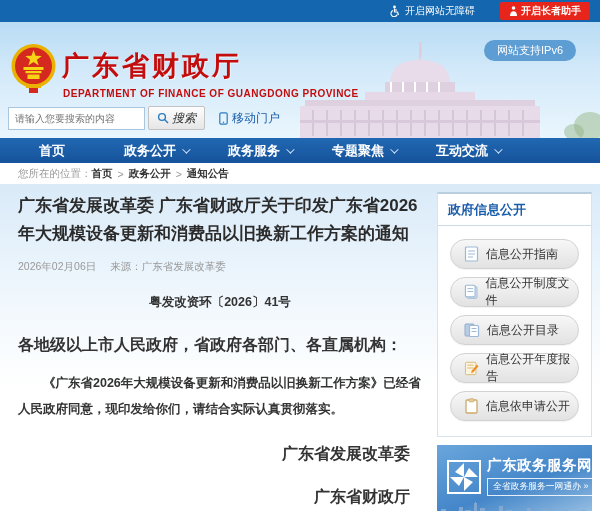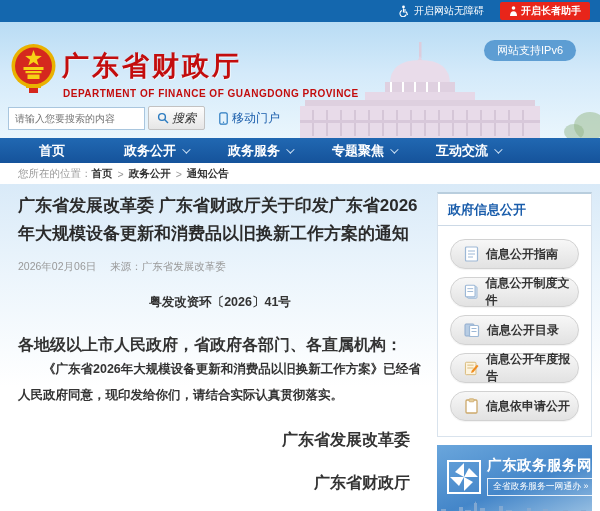--- a/index.html
+++ b/index.html
@@ -5,21 +5,21 @@
   * { margin:0; padding:0; box-sizing:border-box; }
   html,body { width:600px; height:511px; overflow:hidden; }
   body { font-family:"Liberation Sans","DejaVu Sans",sans-serif; background:#fff; }
   #page { position:relative; width:600px; height:511px; overflow:hidden; background:#fff; }
 
   
   .topbar { position:absolute; left:0; top:0; width:600px; height:22px; background:#1467ae;
     display:flex; justify-content:flex-end; align-items:center; padding-right:10px; }
   .topbar-access { display:flex; align-items:center; gap:4px; color:#fff; font-size:10px; cursor:pointer; }
   .elder-btn { display:flex; align-items:center; gap:3px; background:#e8251a; color:#fff;
-    font-size:10px; font-weight:bold; padding:2px 9px; border-radius:2px; margin-left:16px; cursor:pointer; }
+    font-size:10px; font-weight:bold; padding:2px 9px; border-radius:2px; margin-left:25px; cursor:pointer; }
 
   
   .masthead { position:absolute; left:0; top:22px; width:600px; height:116px;
     background:linear-gradient(180deg,#b9dcf4 0%,#d4eafa 45%,#eaf6fd 100%); overflow:hidden; }
   .building { position:absolute; right:55px; bottom:0; }
   .trees { position:absolute; right:0; bottom:0; }
   .emblem { position:absolute; left:10px; top:20px; }
   .site-name { position:absolute; left:62px; top:26px; color:#c30d0d; font-size:27px; font-weight:bold;
     letter-spacing:3px; text-shadow:1px 1px 0 rgba(255,255,255,.6); }
   .site-name-en { position:absolute; left:63px; top:66px; color:#c30d0d; font-size:10px; letter-spacing:.5px; font-weight:bold; }
@@ -51,29 +51,29 @@
 
   
   .main { position:absolute; left:0; top:184px; width:600px; height:327px;
     background:linear-gradient(180deg,#d9eaf8 0%,#ecf5fc 28%,#ffffff 62%); }
 
   .article { position:absolute; left:18px; top:8px; width:404px; color:#333; }
   .article-title { font-size:17px; font-weight:bold; line-height:28px; color:#2b2b2b; }
   .article-meta { margin-top:12px; font-size:10.5px; color:#999; display:flex; gap:14px; }
   .doc-number { margin-top:20px; text-align:center; font-size:12.5px; font-weight:bold; }
   .salutation { margin-top:24px; font-size:16px; font-weight:700; }
-  .body-para { font-size:12.5px; font-weight:600; line-height:26px; text-indent:2em; }
+  .body-para { margin-top:14px; font-size:12.5px; font-weight:600; line-height:26px; text-indent:2em; }
   .sig { margin-top:22px; text-align:right; padding-right:12px; font-size:16px; font-weight:600; }
 
   
   .sidebar { position:absolute; left:437px; top:8px; width:155px; }
   .info-panel { background:#fff; border:1px solid #d9e3ed; border-top:2px solid #b9cede; }
   .info-panel-title { padding:7px 10px 6px; color:#1a5dab; font-size:13px; font-weight:bold;
     border-bottom:1px solid #ccd9e6; }
-  .btn-col { padding:13px 0 15px; display:flex; flex-direction:column; align-items:center; gap:8px;font-weight:bold; }
+  .btn-col { padding:13px 0 15px; display:flex; flex-direction:column; align-items:center; gap:8px; }
   .side-btn { width:129px; height:30px; border-radius:15px; border:1px solid #d2d2d2;
     background:linear-gradient(#f7f7f7,#e2e2e2); display:flex; align-items:center; gap:7px;
     padding-left:13px; font-size:12px; color:#333; cursor:pointer; box-shadow:0 1px 1px rgba(0,0,0,.05); }
 
   .service-banner { position:relative; margin-top:8px; width:155px; height:72px; overflow:hidden;
     background:linear-gradient(160deg,#6aa6dc 0%,#4486c9 55%,#9dc3e4 100%); cursor:pointer; }
   .sb-title { position:absolute; left:50px; top:11px; color:#fff; font-size:14.5px; font-weight:bold; letter-spacing:.5px; }
   .sb-sub { position:absolute; left:50px; top:33px; color:#fff; font-size:8.8px;
     border:1px solid rgba(255,255,255,.85); padding:2px 5px; white-space:nowrap; }
   .pinwheel { position:absolute; left:9px; top:14px; }

